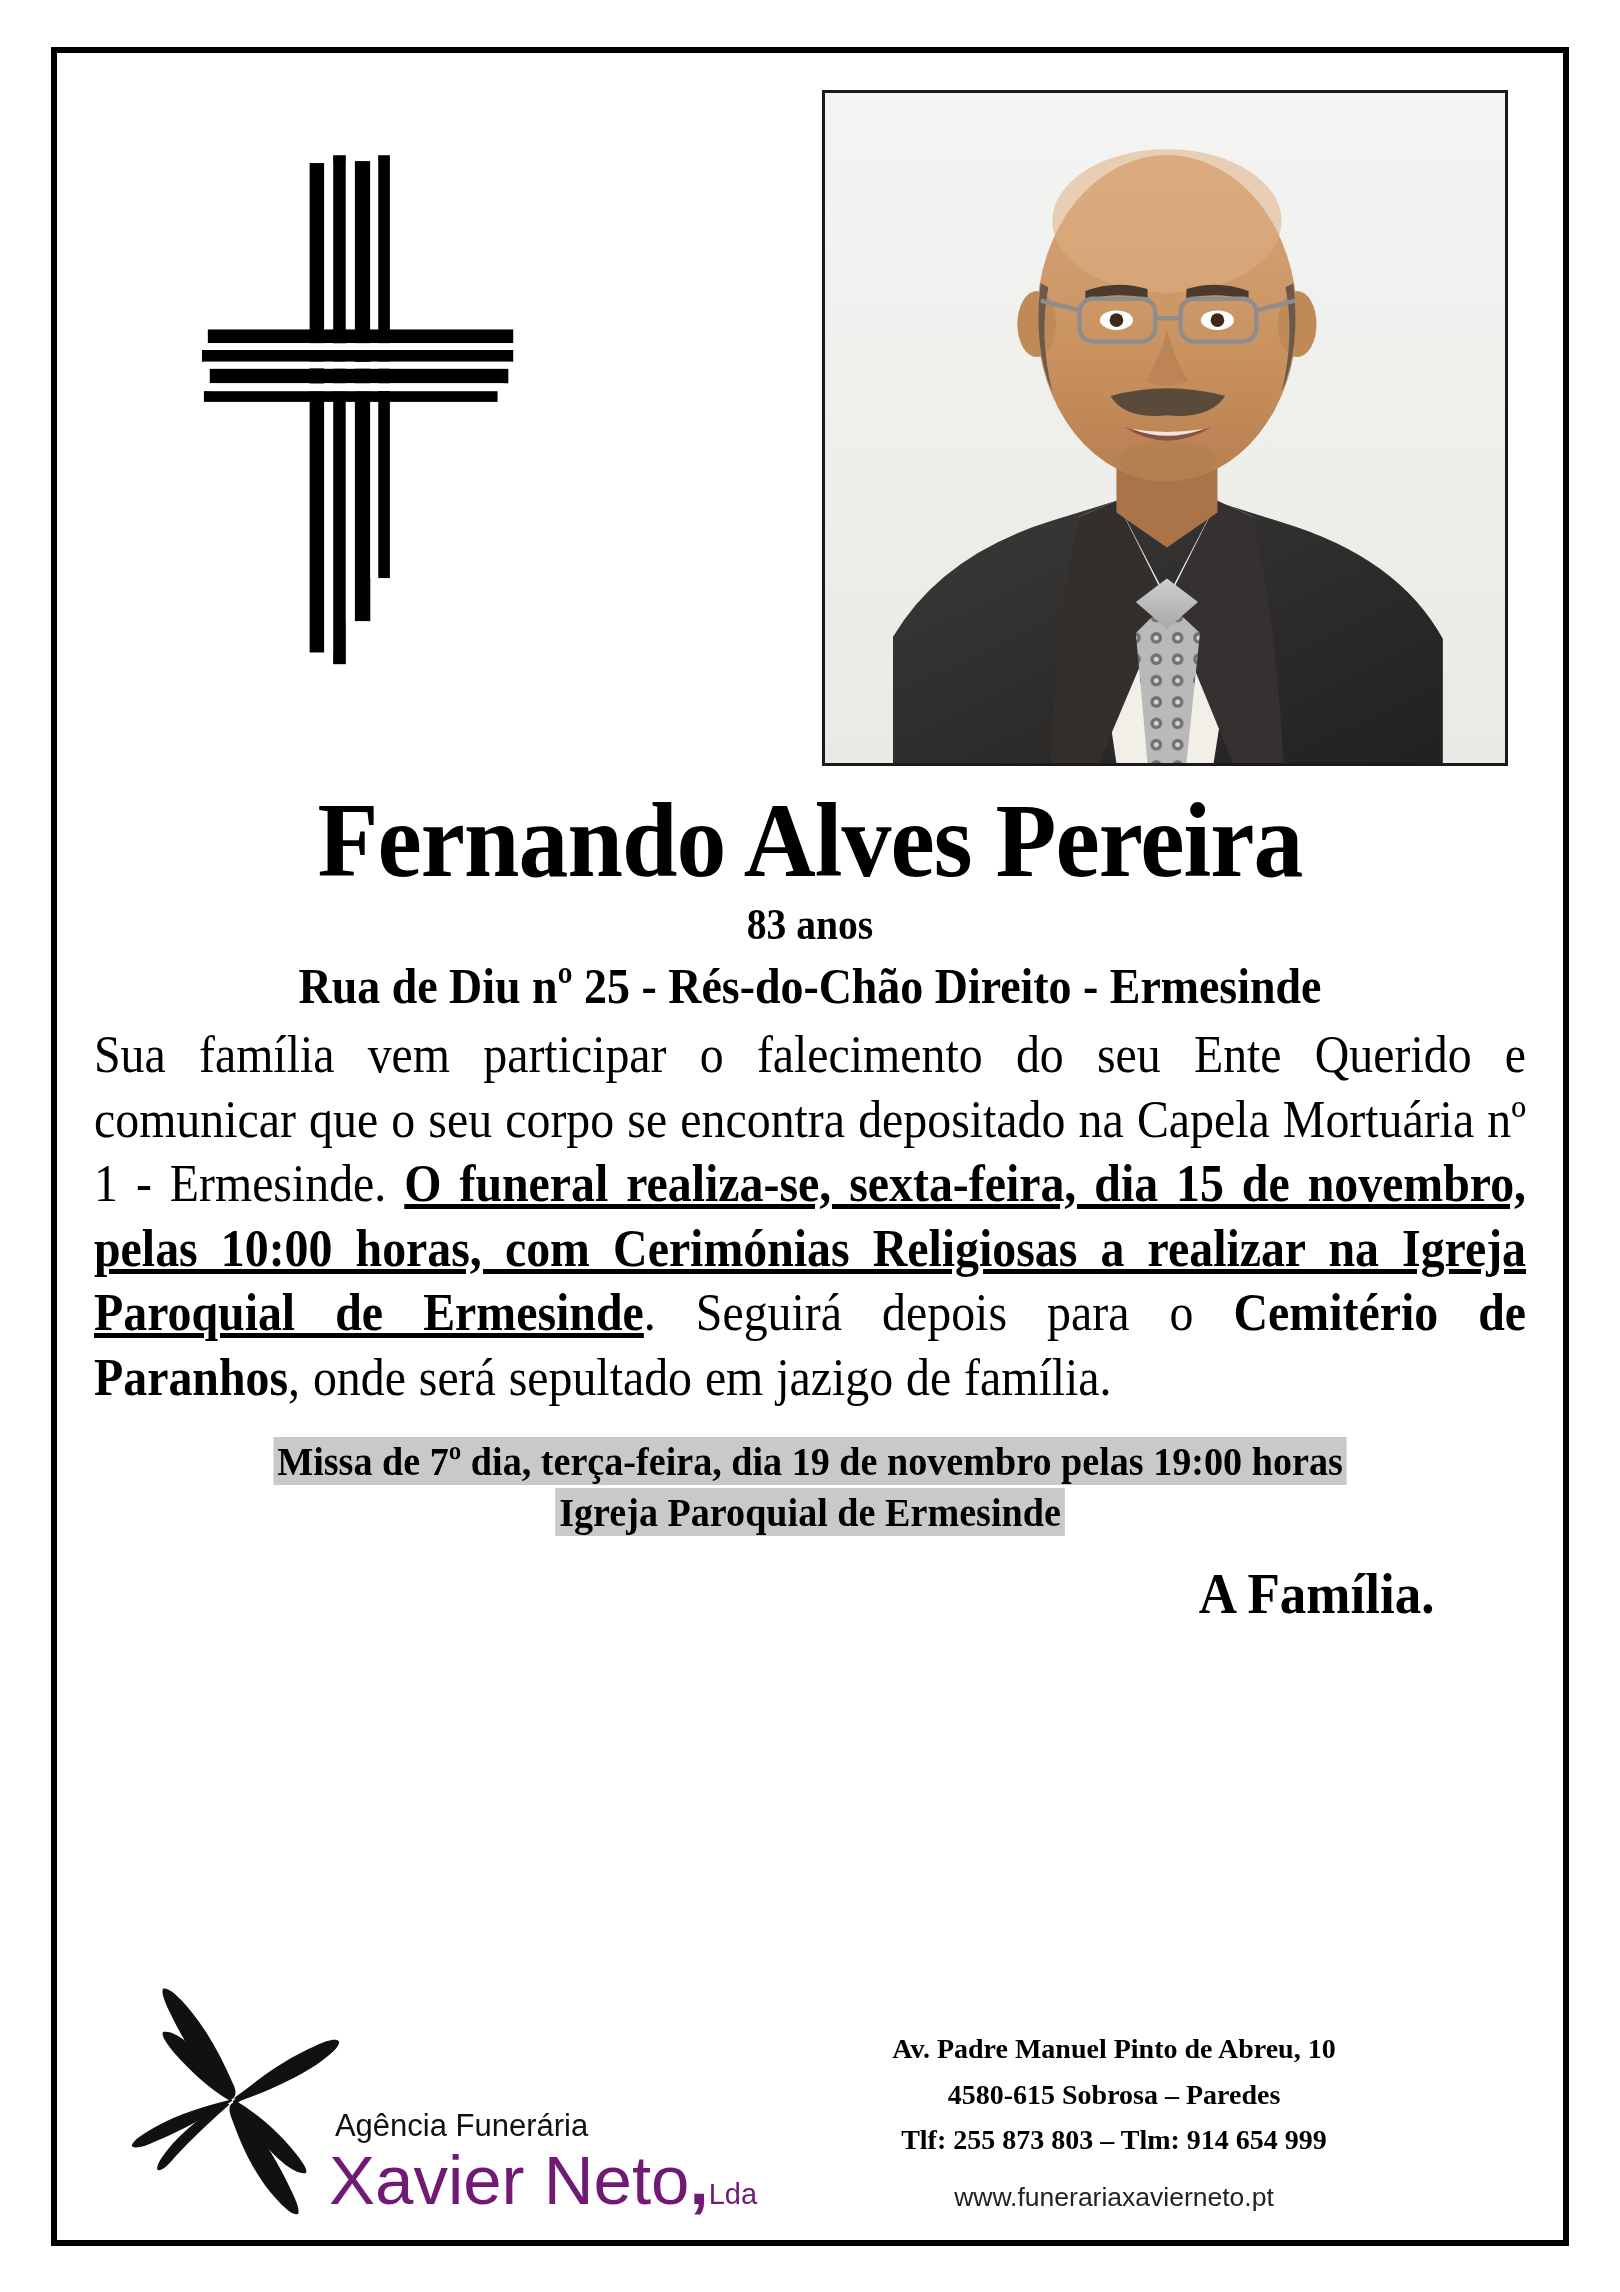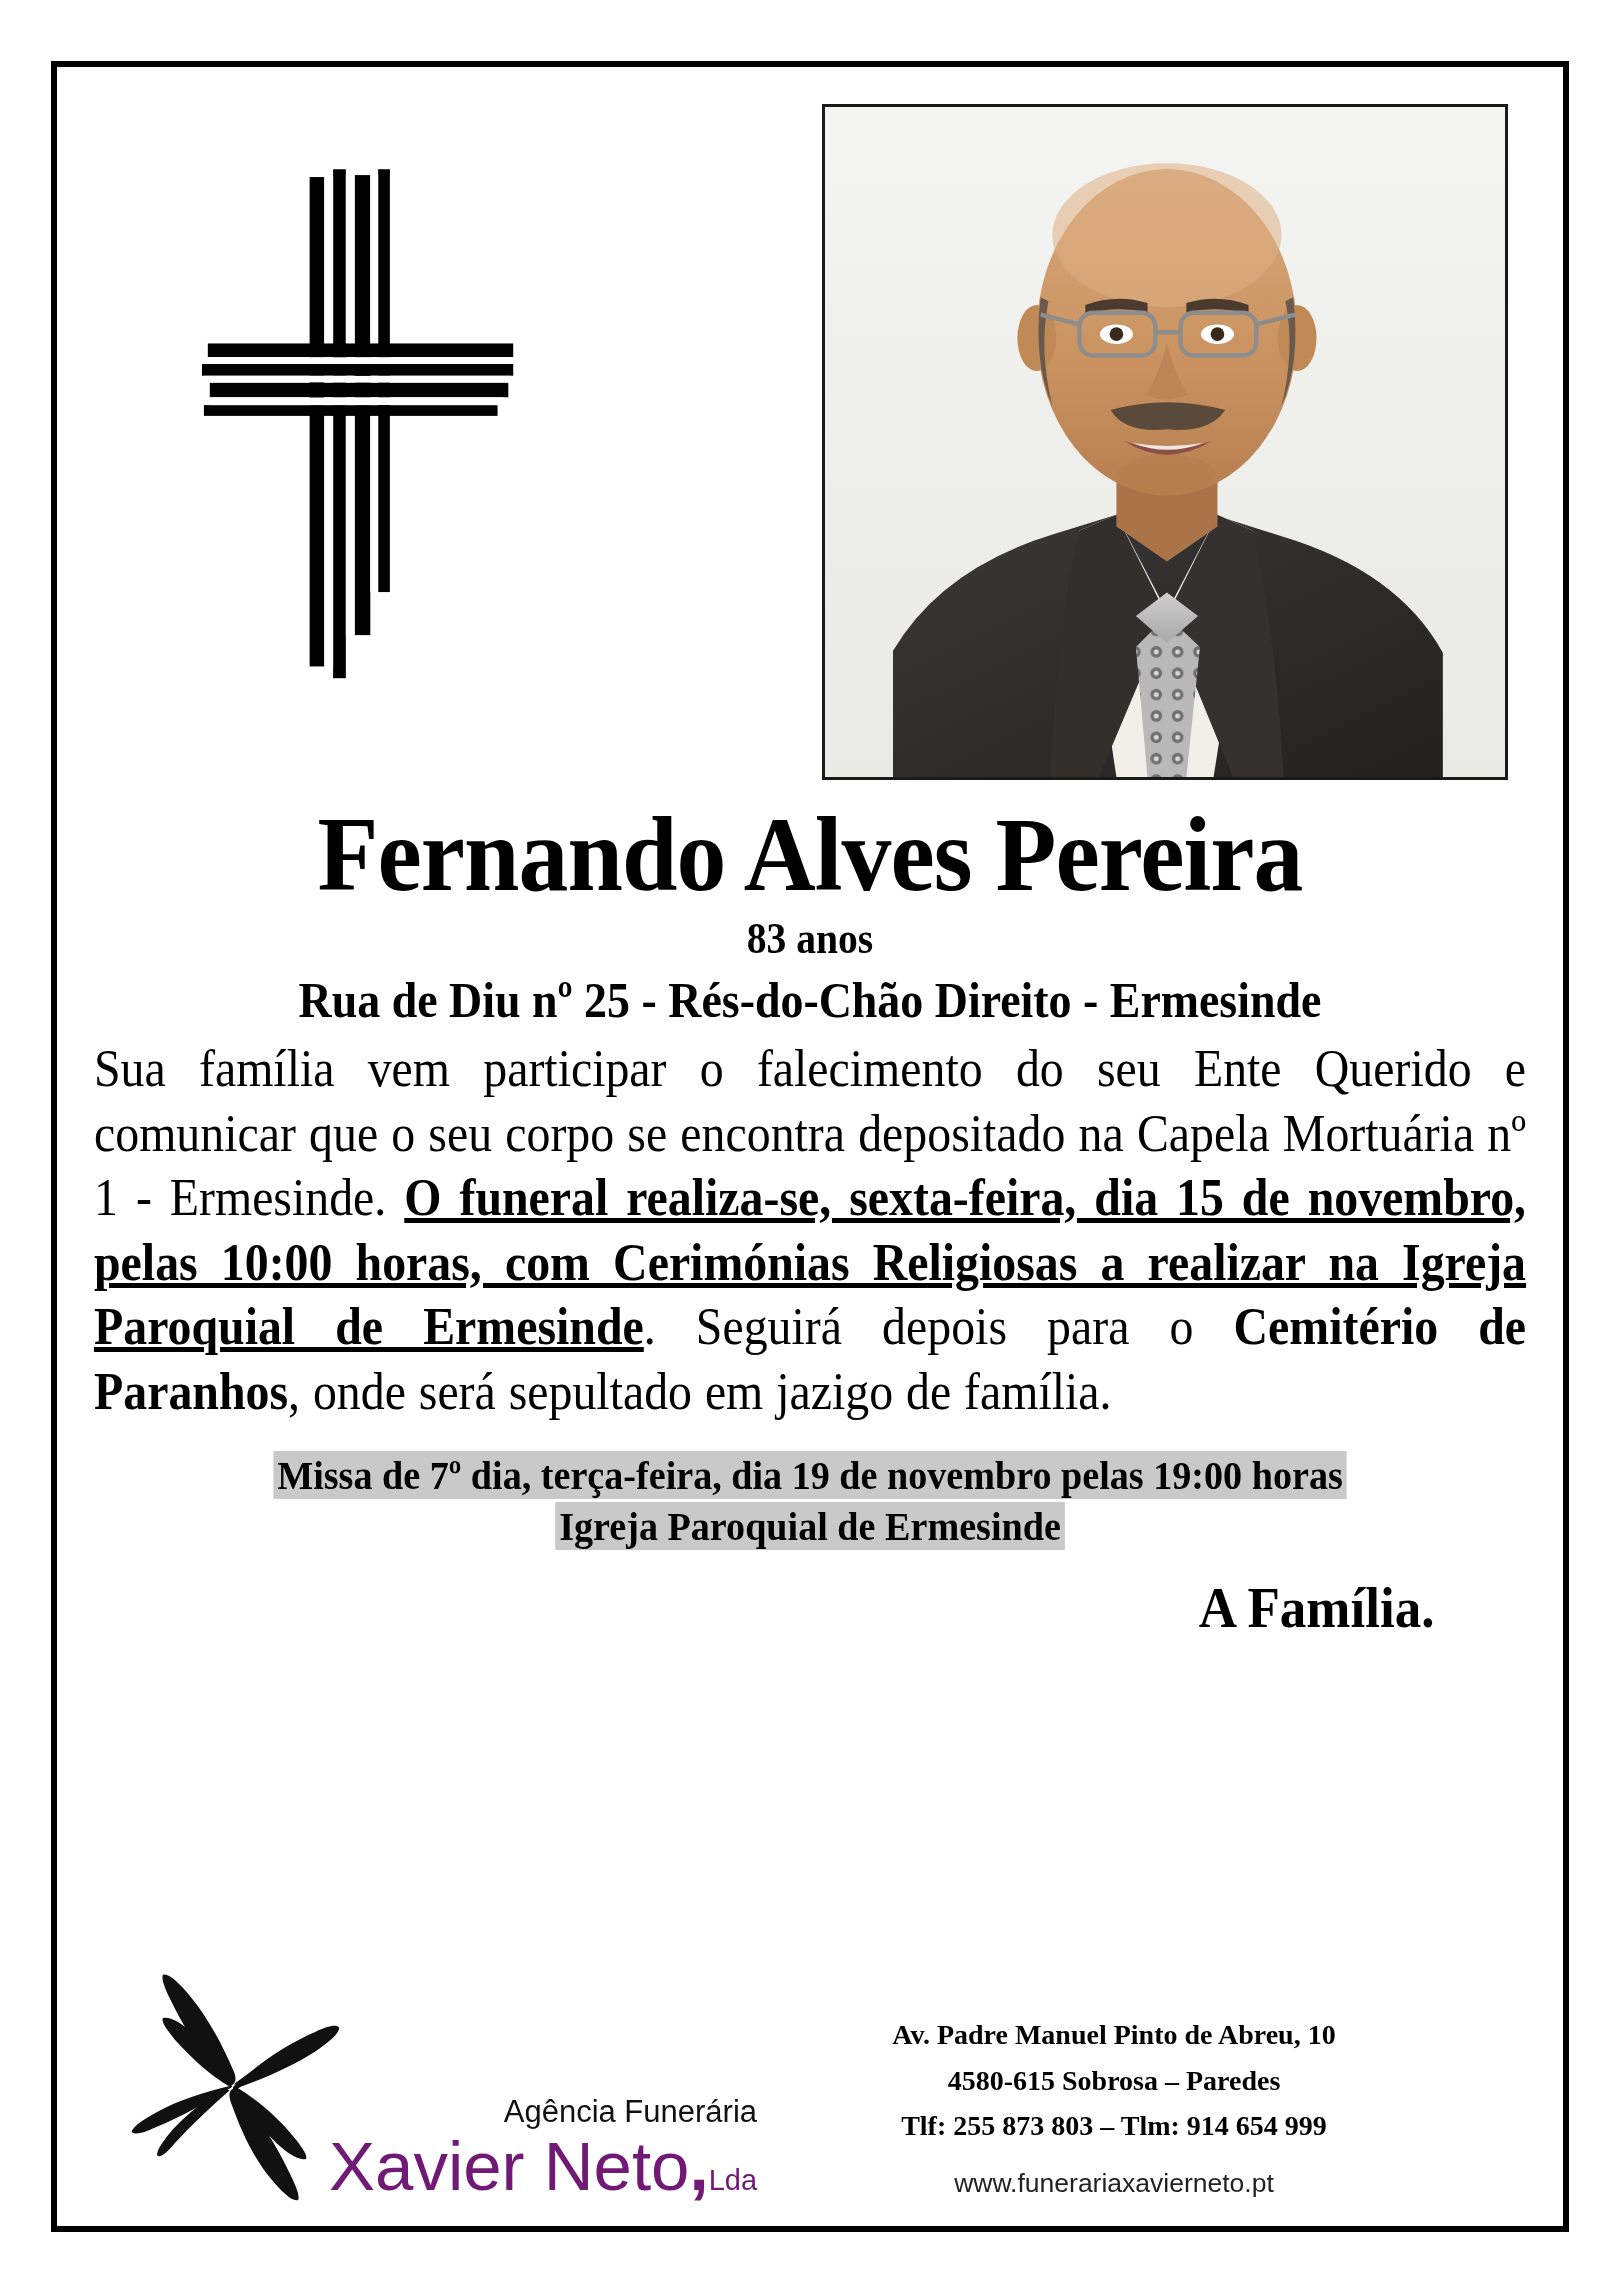--- a/index.html
+++ b/index.html
@@ -11,21 +11,21 @@
     font-family: "Liberation Serif", "DejaVu Serif", serif;
     overflow: hidden;
   }
 
   
   .page {
     position: relative;
     width: 1620px;
     height: 2293px;
     background: #ffffff;
-    padding: 61px 51px;
+    padding: 47px 51px;
   }
   .frame {
     position: relative;
     width: 100%;
     height: 100%;
     border: 6.9px solid #000000;
     background: #ffffff;
     padding: 25.5px 37px 19.6px 37px;
   }
 
@@ -153,21 +153,20 @@
     left: 235px;
     bottom: 15.7px;
     font-family: "Liberation Sans", "DejaVu Sans", sans-serif;
     text-align: left;
   }
   .brand-sub {
     font-size: 31px;
     line-height: 1.1;
     color: #111;
     margin: 0 0 2px 5.9px;
-    text-align: right;
   }
   .brand-name {
     font-size: 69px;
     line-height: 1.0;
     color: #701a75;
     white-space: nowrap;
   }
   .brand-name .lda {
     font-size: 29px;
     vertical-align: baseline;

